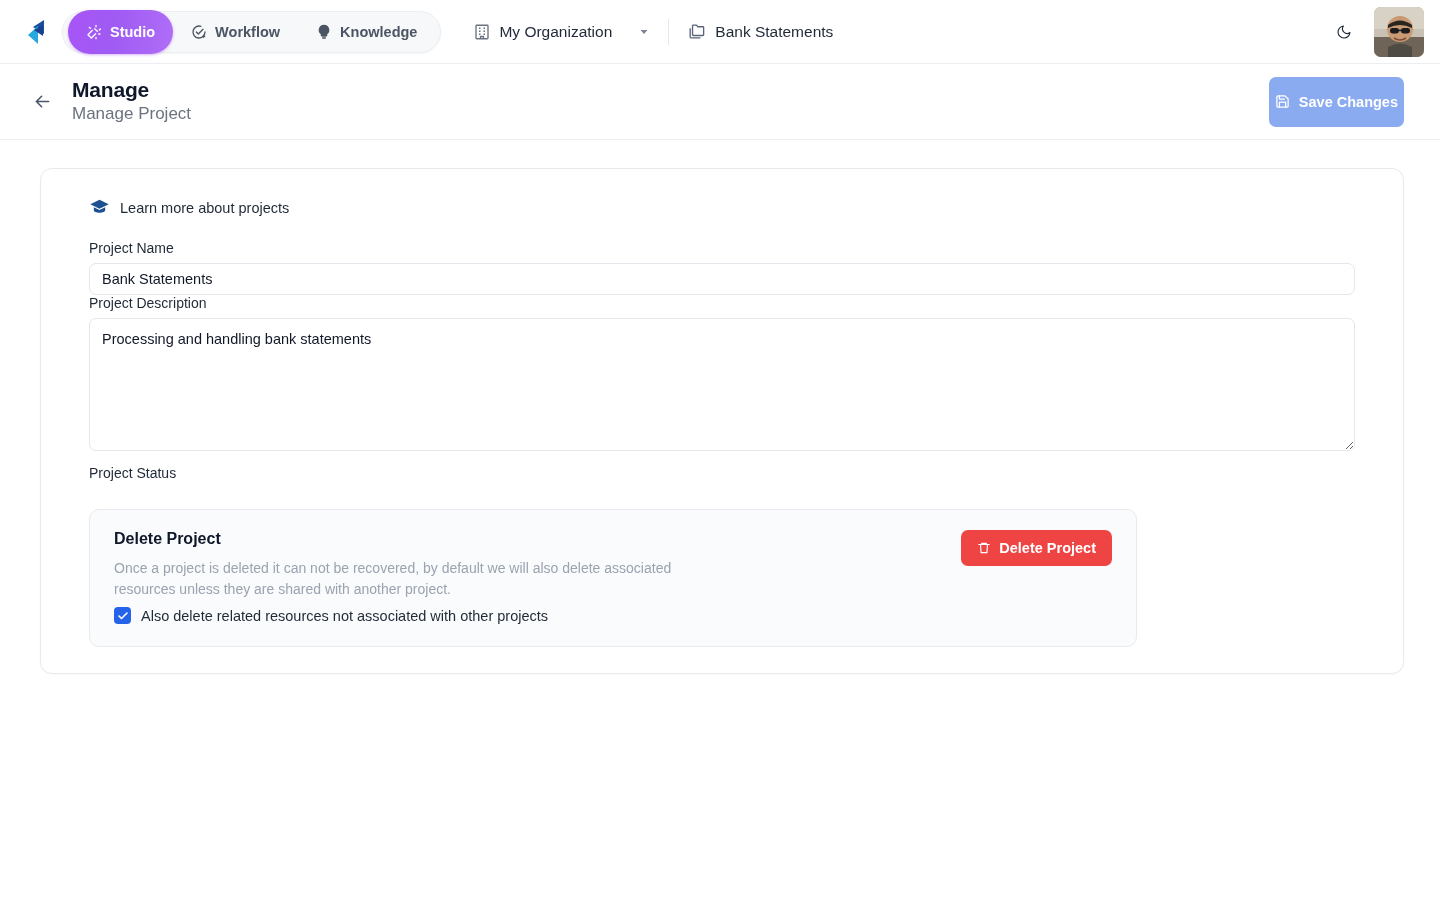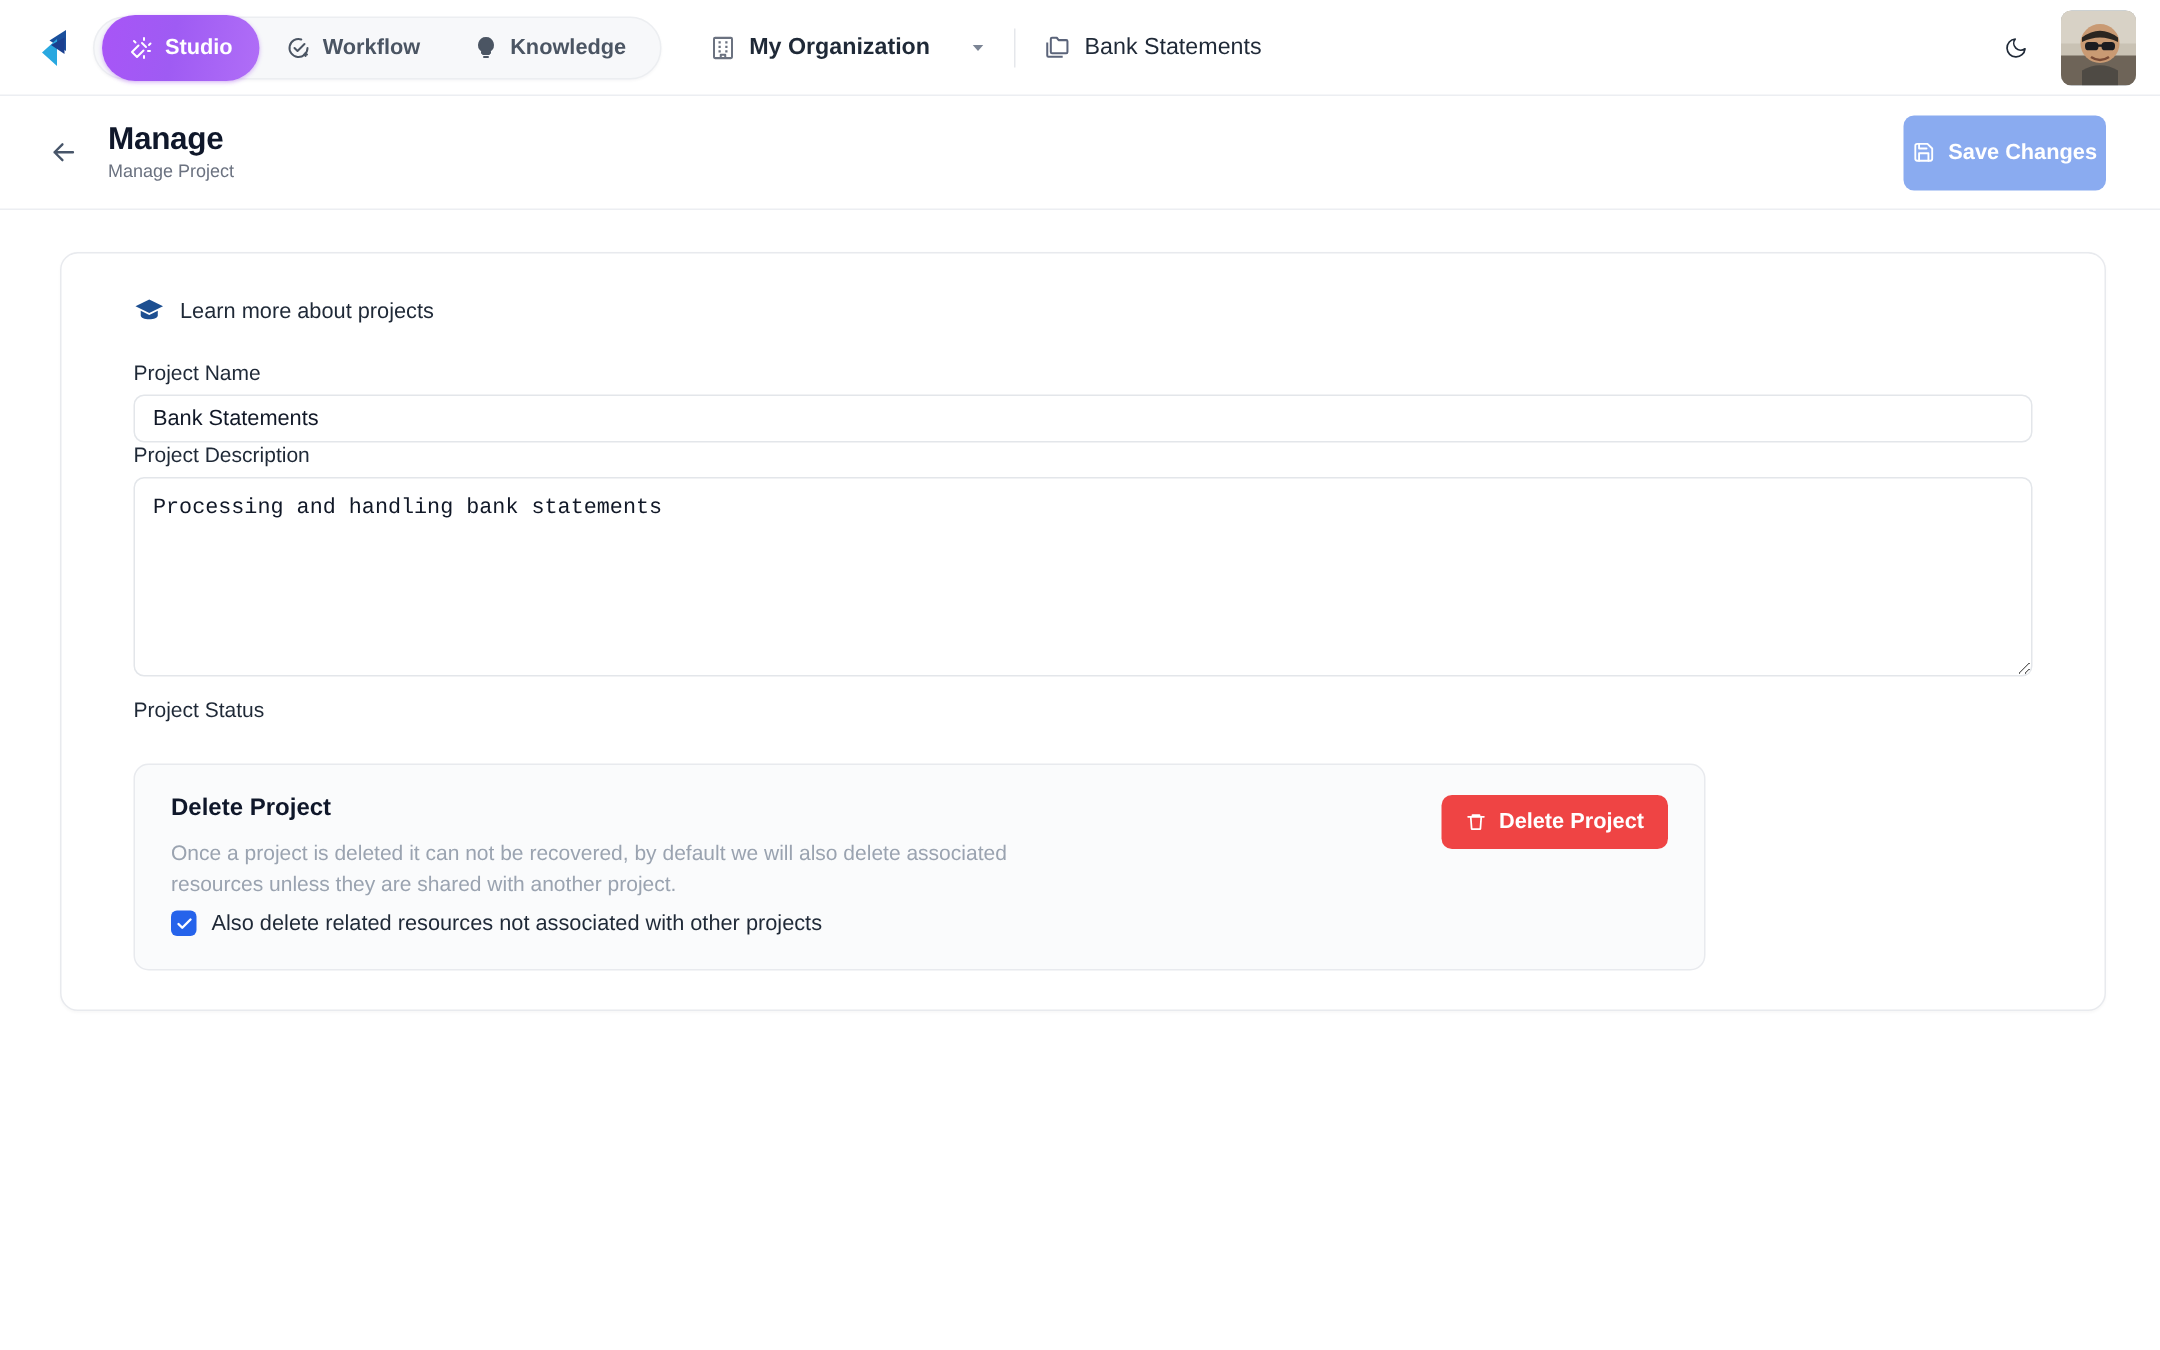--- a/index.html
+++ b/index.html
@@ -66,21 +66,21 @@
   .org-area {
     display: flex;
     align-items: center;
     gap: 8px;
     margin-left: 32px;
     cursor: pointer;
   }
   .org-icon { width: 18px; height: 18px; display: inline-flex; color: #5b6craw; }
   .org-name {
     font-size: 15.5px;
-    font-weight: 700;
+    font-weight: 400;
     color: #1f2937;
     white-space: nowrap;
   }
   .caret { width: 12px; height: 12px; display: inline-flex; margin-left: 18px; }
   .nav-divider {
     width: 1px; height: 26px;
     background: #e5e7eb;
     margin: 0 18px;
   }
   .crumb {
@@ -136,21 +136,21 @@
   }
   .titles { display: flex; flex-direction: column; gap: 2px; }
   .page-title {
     font-size: 21px;
     font-weight: 700;
     letter-spacing: -.2px;
     color: #0f172a;
     line-height: 1.15;
   }
   .page-sub {
-    font-size: 12px;
+    font-size: 17px;
     color: #6b7280;
     line-height: 1.2;
   }
   .save-btn {
     margin-left: auto;
     display: inline-flex;
     align-items: center;
     gap: 9px;
     height: 50px;
     padding: 0 6px;
@@ -222,21 +222,21 @@
   }
   .textarea {
     display: block;
     width: calc(100% - 48px);
     margin: 0 24px;
     height: 133px;
     border: 1px solid #e3e6ea;
     border-radius: 7px;
     padding: 10px 12px;
     font-size: 14.5px;
-    font-family: Liberation Mono, monospace;
+    font-family: Liberation Sans, sans-serif;
     line-height: 1.45;
     color: #111827;
     background: #fff;
     resize: both;
     outline: none;
   }
   .select-wrap {
     position: relative;
     width: 437px;
     margin: 0 24px;

